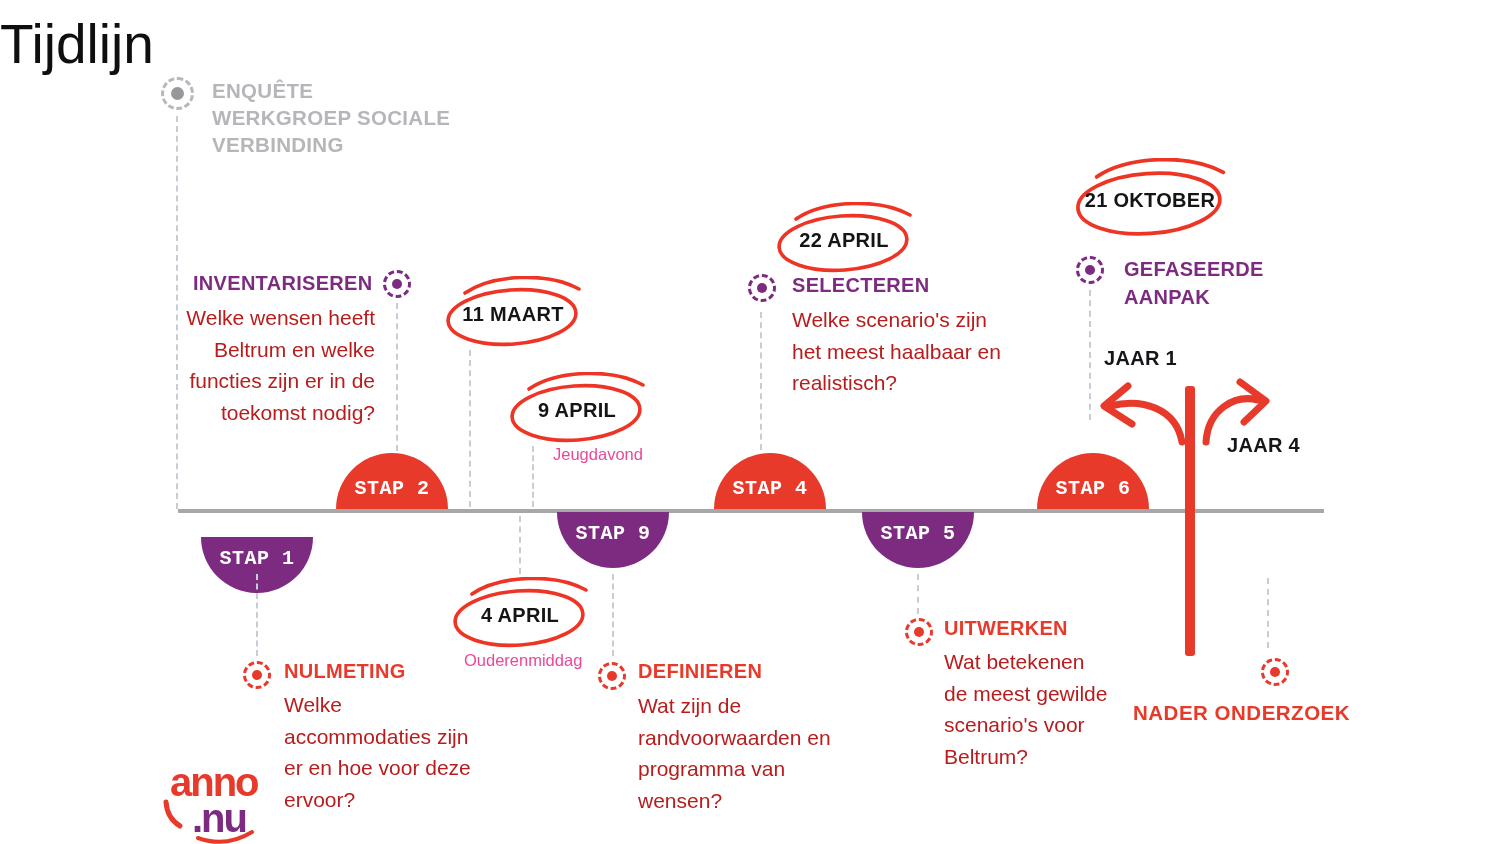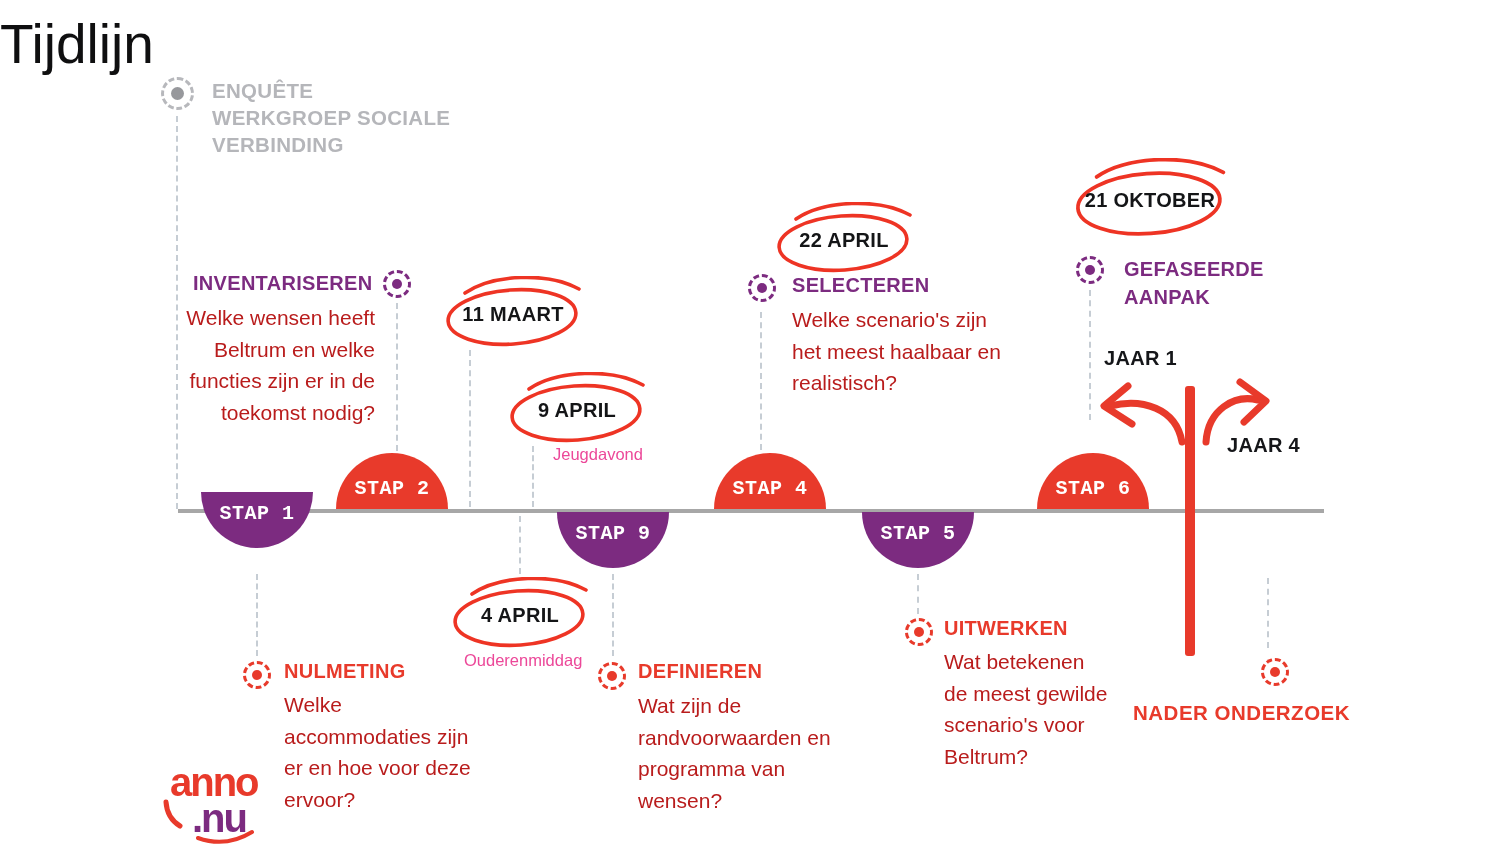--- a/index.html
+++ b/index.html
@@ -77,21 +77,21 @@
       <ellipse cx="69" cy="41" rx="64" ry="27" fill="none" stroke="#ee3424" stroke-width="3.6" transform="rotate(-4 69 41)"></ellipse>
       <path d="M22 17 C 50 -2 105 -4 136 13" fill="none" stroke="#ee3424" stroke-width="3.6" stroke-linecap="round"></path>
     </svg>
     <span class="dtxt">9 APRIL</span>
   </div>
   <div class="abs vdash" style="left:532px;top:446px;height:61px;"></div>
   <div class="abs sub-label" style="left:553px;top:445px;">Jeugdavond</div>
 
   <div class="abs timeline" style="left:178px;top:509px;width:1146px;"></div>
 
-  <div class="abs semi down" style="left:201px;top:492px;">
+  <div class="abs semi down" style="left:201px;top:537px;">
       <span class="stap">STAP 1</span>
     </div>
   <div class="abs semi up" style="left:336px;top:453px;">
       <span class="stap">STAP 2</span>
     </div>
   <div class="abs semi down" style="left:557px;top:512px;">
       <span class="stap">STAP 9</span>
     </div>
   <div class="abs semi up" style="left:714px;top:453px;text-align:right;">
       <span class="stap">STAP 4</span>

